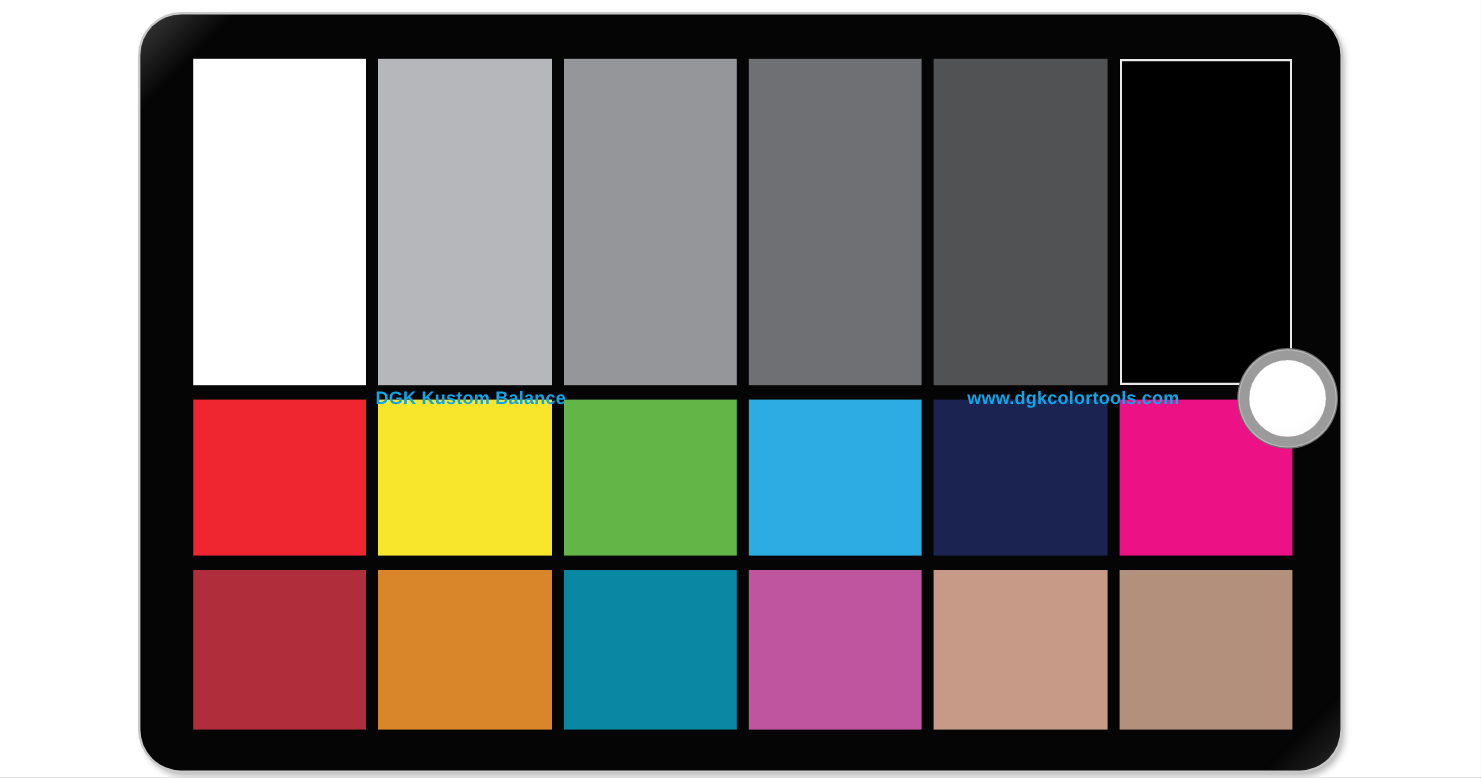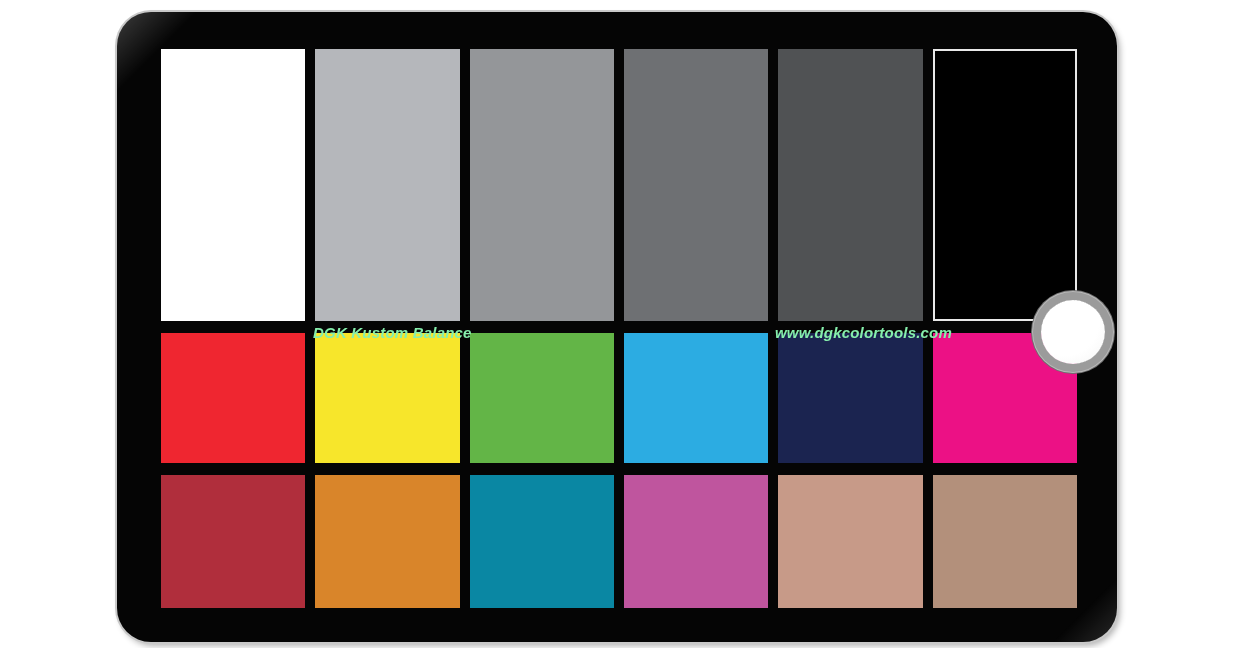--- a/index.html
+++ b/index.html
@@ -62,31 +62,30 @@
   .patch.gray-cell   { height: 272px; }
 
   
   .patch.black-patch {
     box-shadow: inset 0 0 0 2px #e9e9e9;
   }
 
   
   .card-label {
     position: absolute;
-    color: #86efac;
+    color: #0ea5e9;
     font-family: "Liberation Sans", sans-serif;
-    font-style: italic;
     font-weight: bold;
     font-size: 15px;
     letter-spacing: 0.2px;
     white-space: nowrap;
     line-height: 1;
   }
   #label-brand { left: 196px; top: 313px; }
-  #label-url   { left: 658px; top: 313px; }
+  #label-url   { left: 689px; top: 313px; }
 
   
   #white-dot {
     position: absolute;
     left: 924px;
     top: 288px;
     width: 64px;
     height: 64px;
     border-radius: 50%;
     background:

